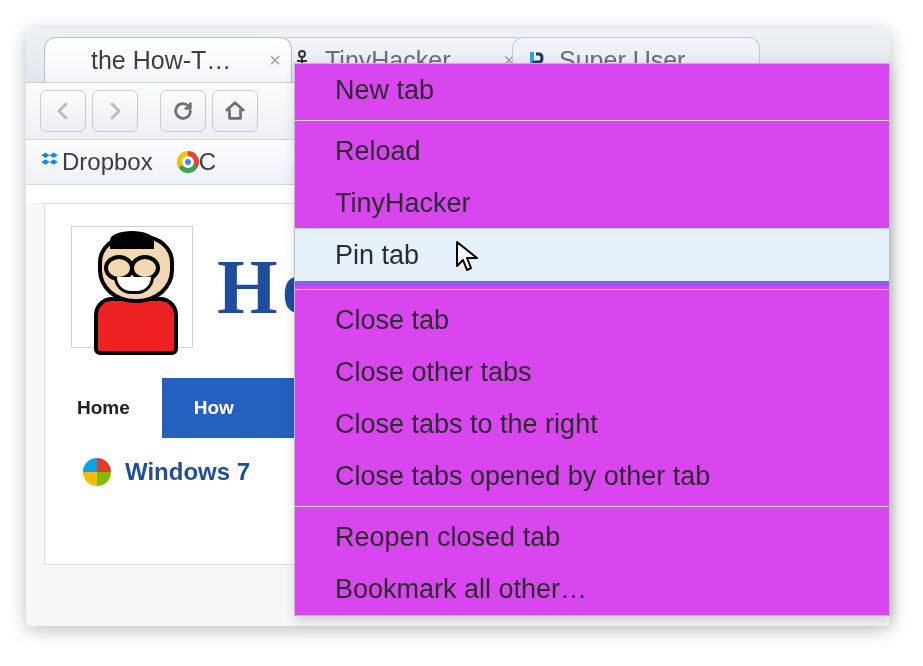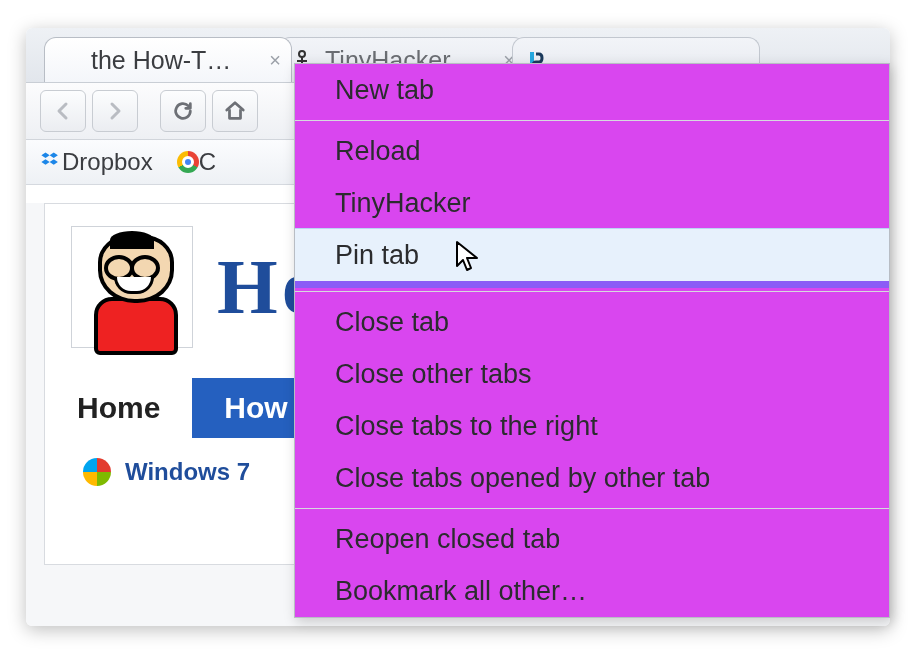--- a/index.html
+++ b/index.html
@@ -33,29 +33,29 @@
   .bmitem{display:flex;align-items:center;gap:0}
   .bmicon{width:22px;height:22px;display:flex;align-items:center;justify-content:center}
 
   
   .page{position:relative;height:calc(100% - 54px - 56px - 44px);background:#f6f7f9}
   .pagebox{margin:18px;background:#fff;border:1px solid #d8dbe0;min-height:360px}
   .hero{display:flex;align-items:center;gap:24px;padding:22px 26px 30px}
   .hero .logo{width:120px;height:120px;border:1px solid #cfd3d9;display:flex;align-items:flex-end;justify-content:center;background:#fff}
   .hero h1{margin:0;font-weight:700;color:#1f4d9b;font-size:78px;letter-spacing:4px;font-family:Georgia,serif}
   .navbar{height:60px;background:#2560bf;display:flex;align-items:stretch}
-  .navbar .navitem{display:flex;align-items:center;padding:0 32px;color:#fff;font-size:30px;font-weight:700}
+  .navbar .navitem{display:flex;align-items:center;padding:0 32px;color:#fff;font-size:19px;font-weight:700}
   .navbar .navitem.home{background:#fff;color:#222}
   .subnav{padding:20px 38px;display:flex;align-items:center;gap:14px;color:#1f4d9b;font-weight:700;font-size:24px}
 
   
   .ctxmenu{position:absolute;left:294px;top:63px;width:594px;background:#d946ef;
     border:1px solid #b8bdc4;box-shadow:2px 4px 12px rgba(0,0,0,.18);font-size:27px;color:#2b2c2e;z-index:10}
   .ctxmenu .mi{padding:4px 30px 4px 40px;line-height:44px;cursor:default}
-  .ctxmenu .mi.hover{background:#e7f1fc;border-top:1px solid #b9d6f4;border-bottom:7px solid #8b5cf6;
+  .ctxmenu .mi.hover{background:#e7f1fc;border-top:1px solid #b9d6f4;border-bottom:5px solid #8b5cf6;
     margin-top:-1px;margin-bottom:-1px}
   .ctxmenu hr{border:none;border-top:1px solid #d6d9de;margin:4px 0}
 
   .cursor{position:absolute;left:455px;top:240px;z-index:20;pointer-events:none}
 
   
   .fav-htg{width:22px;height:22px;background:#f2d6b3;border-radius:4px;position:relative}
   .fav-htg::before{content:"";position:absolute;inset:3px;background:#e7a367;border-radius:50% 50% 40% 40%}
   .fav-th{width:22px;height:22px;display:flex;align-items:center;justify-content:center}
   .fav-su{width:22px;height:22px}
@@ -100,20 +100,21 @@
         <span class="title">TinyHacker…</span>
         <span class="closex">×</span>
       </div>
       <div class="tab">
         <span class="favicon fav-su">
           <svg viewBox="0 0 22 22" width="22" height="22">
               <rect x="5" y="2" width="4" height="18" fill="#26a8df"></rect>
               <path d="M11 4h3q3 0 3 4t-3 4h-3q-3 0-3 4t3 4h4" fill="none" stroke="#1b3a5c" stroke-width="3"></path>
             </svg>
         </span>
+        <span class="title">Super User</span>
       </div>
     </div>
 
     <div class="toolbar">
       <div class="tbtn disabled">
         <svg width="20" height="20" viewBox="0 0 20 20">
             <path d="M13 3l-7 7 7 7" fill="none" stroke="currentColor" stroke-width="3" stroke-linecap="round" stroke-linejoin="round"></path>
           </svg>
       </div>
       <div class="tbtn disabled">

